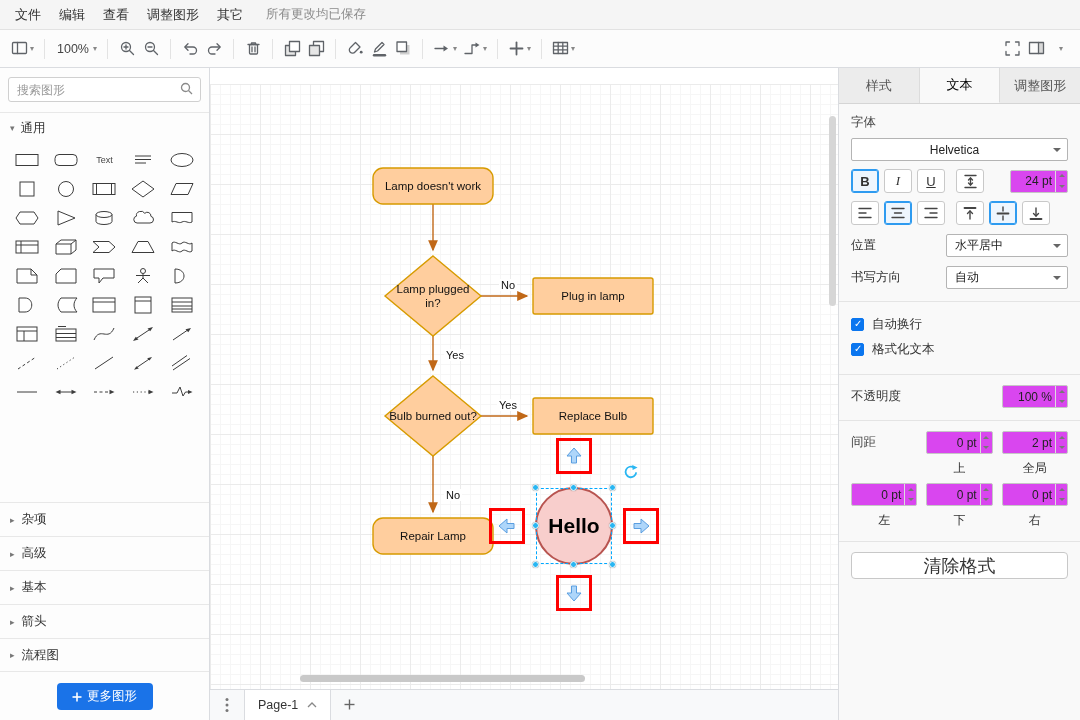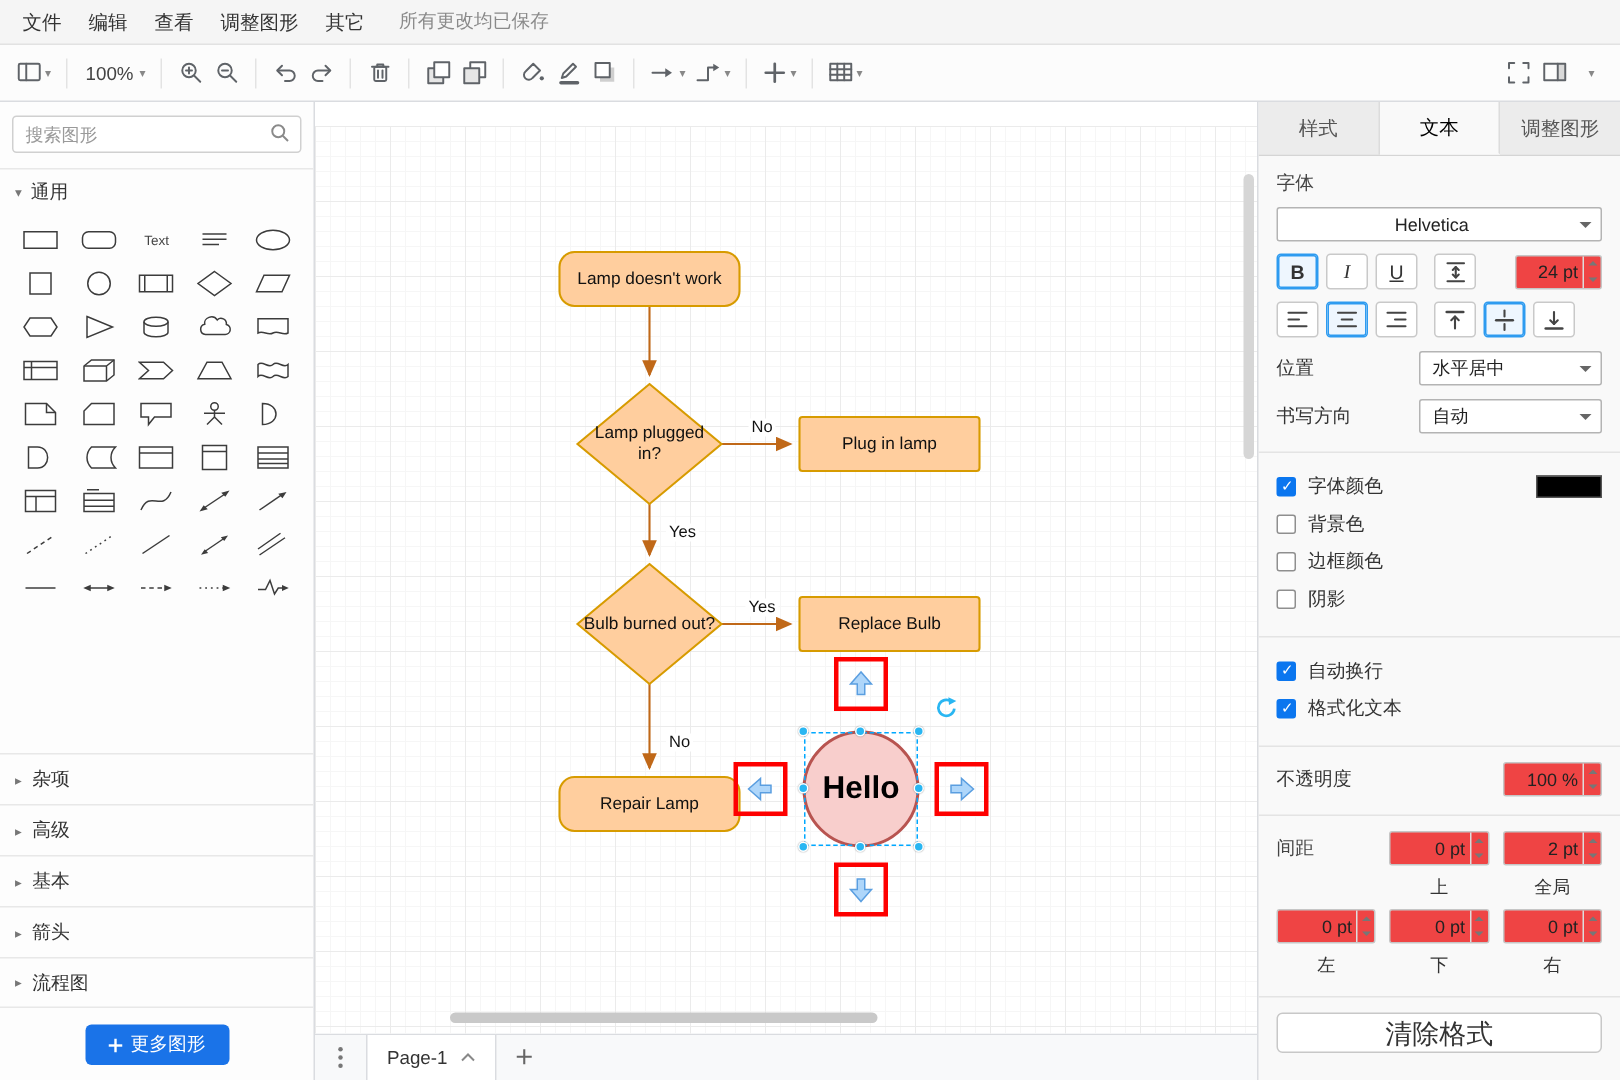--- a/index.html
+++ b/index.html
@@ -86,21 +86,21 @@
   .psect { padding:10px 12px 12px 12px; border-bottom:1px solid #e4e4e4; }
   .plabel { color:#444; margin-bottom:7px; }
   .sel { height:23px; border:1px solid #b4b4b4; border-radius:2px; background:#fff; display:flex; align-items:center; padding:0 18px 0 8px; font-size:12px; color:#222; position:relative; cursor:pointer; }
   .sel::after { content:""; position:absolute; right:6px; top:9px; border:4px solid transparent; border-top-color:#666; }
   .sel-font { justify-content:center; }
   .fmt-row { display:flex; align-items:center; gap:5px; margin-top:8px; }
   .fmt-btn { width:28px; height:24px; border:1px solid #c9c9c9; border-radius:3px; background:#fff; display:flex; align-items:center; justify-content:center; font-size:13px; color:#333; cursor:pointer; font-family:inherit; }
   .fmt-btn.active { border-color:#2e9bf0; box-shadow:inset 0 0 0 1px #2e9bf0; background:#eef6fe; }
   .fmt-btn svg { display:block; }
   .ficon { stroke:#444; fill:none; stroke-width:1.4; stroke-linecap:round; stroke-linejoin:round; }
-  .unit-input { position:relative; height:23px; border:1px solid #c6c6c6; border-radius:2px; background:#ef4444; display:flex; align-items:center; justify-content:flex-end; padding-right:15px; font-size:12px; color:#222; }
+  .unit-input { position:relative; height:23px; border:1px solid #c6c6c6; border-radius:2px; background:#d946ef; display:flex; align-items:center; justify-content:flex-end; padding-right:15px; font-size:12px; color:#222; }
   .steppers { position:absolute; top:0; right:0; bottom:0; width:12px; border-left:1px solid #ddd; display:flex; flex-direction:column; }
   .steppers i { flex:1; display:flex; align-items:center; justify-content:center; cursor:pointer; }
   .step-up::after { content:""; border:3px solid transparent; border-bottom-color:#777; margin-top:-3px; }
   .step-down::after { content:""; border:3px solid transparent; border-top-color:#777; margin-bottom:-3px; }
   .kv-row { display:flex; justify-content:space-between; align-items:center; margin-top:9px; color:#333; }
   .chk-row { display:flex; align-items:center; gap:8px; height:25px; color:#333; }
   .cb { width:13px; height:13px; border:1px solid #8f8f8f; border-radius:2px; background:#fff; position:relative; flex:none; cursor:pointer; }
   .cb.checked { background:#0b76ef; border-color:#0b76ef; }
   .cb.checked::after { content:"✓"; color:#fff; font-size:10px; position:absolute; left:2px; top:-1px; }
   .swatch { margin-left:auto; width:44px; height:15px; background:#000; border:1px solid #555; cursor:pointer; }
@@ -752,39 +752,20 @@
           </div>
         </div>
         <div class="kv-row">
           <span>书写方向</span>
           <div class="sel" style="width:122px">
             <span>自动</span>
           </div>
         </div>
       </div>
 
-      <div class="psect">
-        <div class="chk-row">
-          <span class="cb checked"></span>
-          <span>字体颜色</span>
-          <span class="swatch"></span>
-        </div>
-        <div class="chk-row">
-          <span class="cb"></span>
-          <span>背景色</span>
-        </div>
-        <div class="chk-row">
-          <span class="cb"></span>
-          <span>边框颜色</span>
-        </div>
-        <div class="chk-row">
-          <span class="cb"></span>
-          <span>阴影</span>
-        </div>
-      </div>
 
       <div class="psect">
         <div class="chk-row">
           <span class="cb checked"></span>
           <span>自动换行</span>
         </div>
         <div class="chk-row">
           <span class="cb checked"></span>
           <span>格式化文本</span>
         </div>

